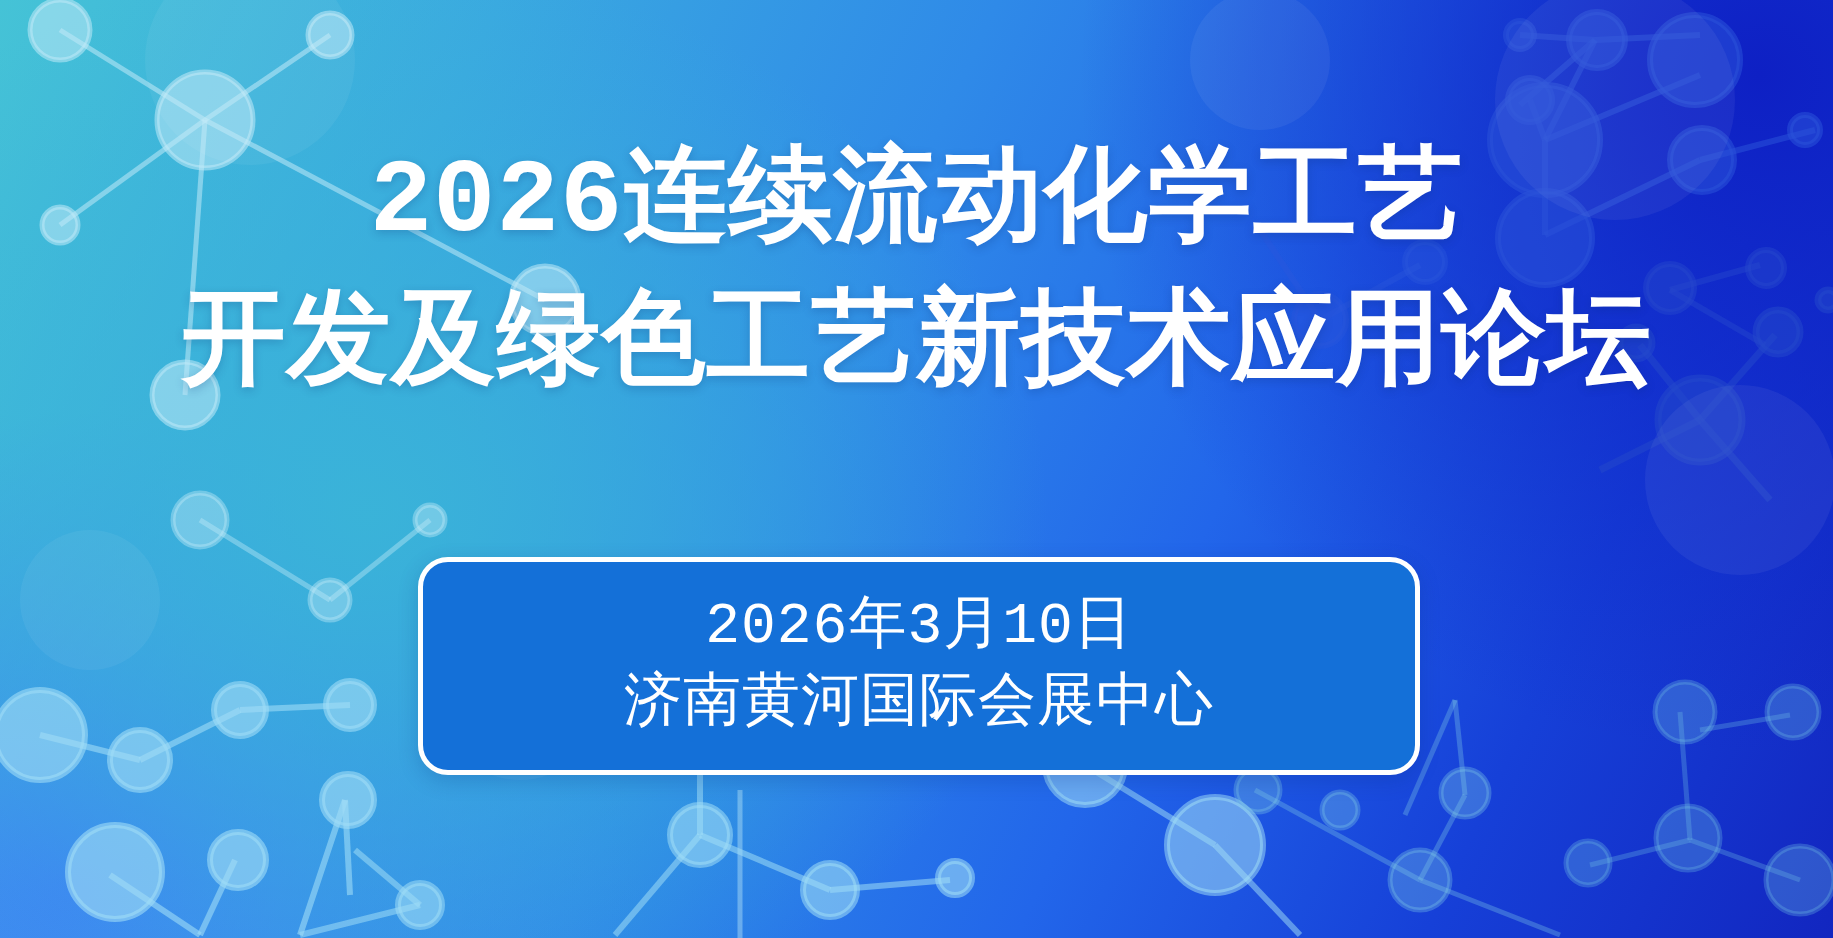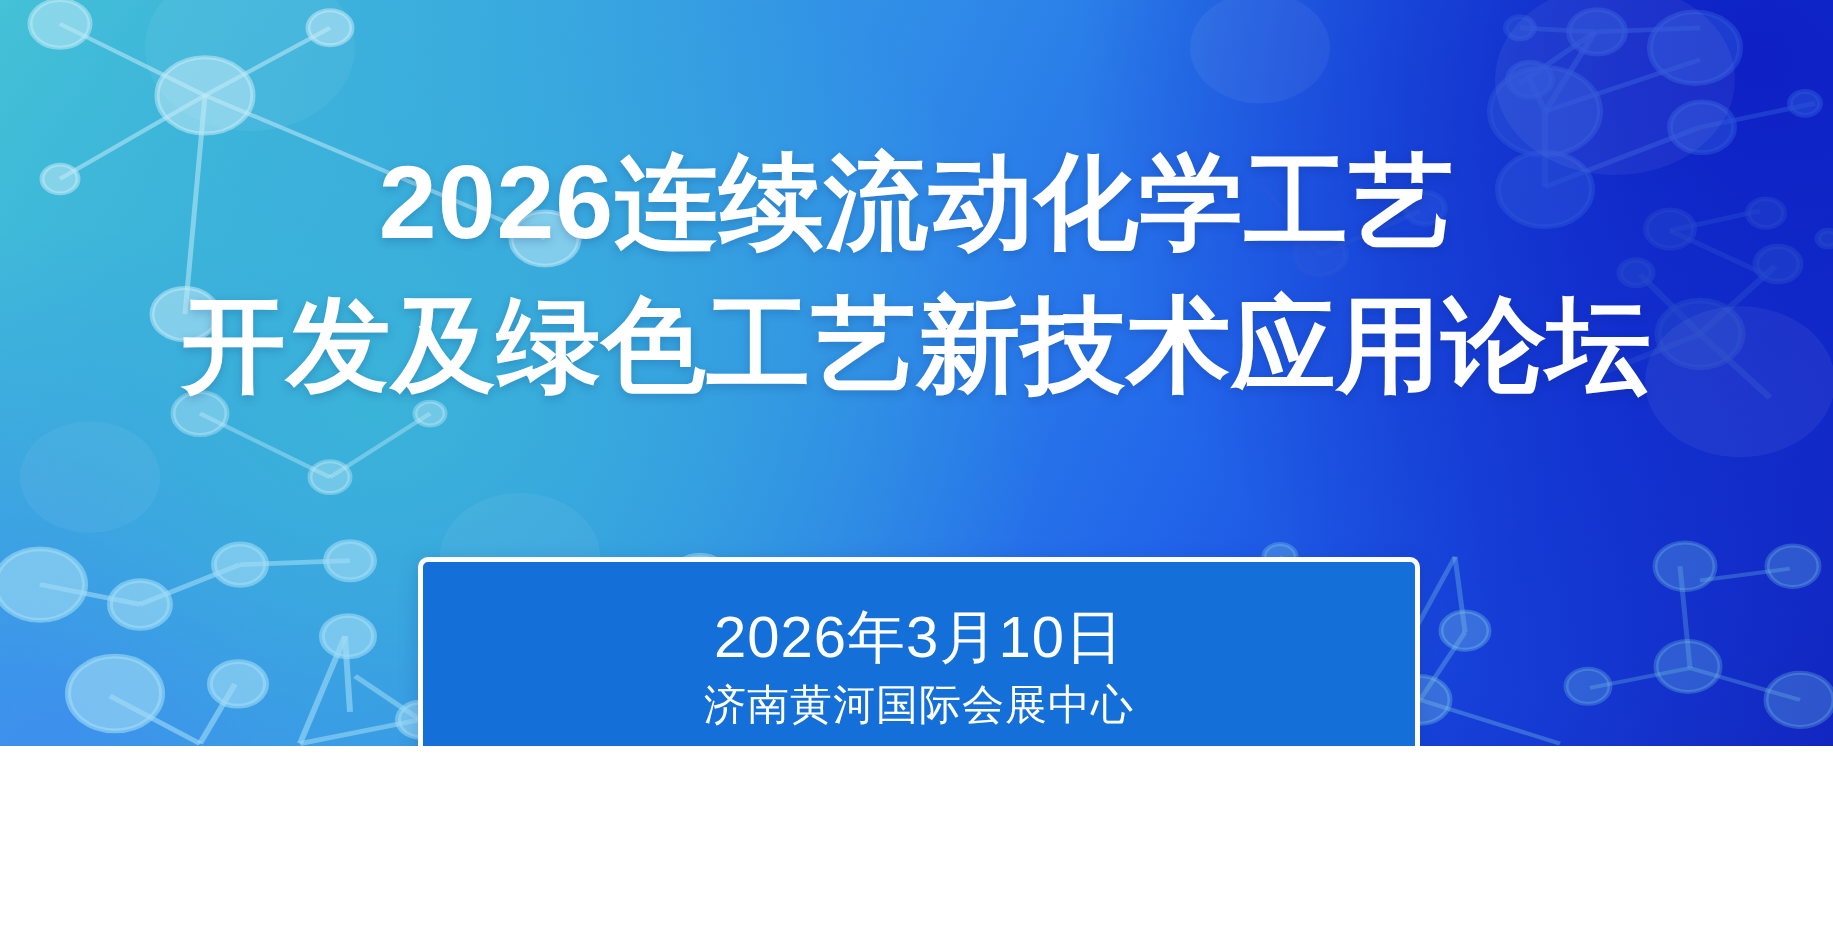--- a/index.html
+++ b/index.html
@@ -4,23 +4,23 @@
 <title>Forum Banner</title>
 <style>
   html, body {
     margin: 0;
     padding: 0;
     background: #ffffff;
   }
   .banner {
     position: relative;
     width: 1833px;
-    height: 746px;
+    height: 938px;
     overflow: hidden;
-    font-family: Liberation Sans, sans-serif;
+    font-family: Liberation Mono, monospace;
     background:
       radial-gradient(ellipse 1100px 900px at 20% 55%, rgba(58,180,216,0.95) 0%, rgba(58,180,216,0.0) 62%),
       radial-gradient(ellipse 950px 800px at 4% 95%, rgba(62,128,246,0.95) 0%, rgba(62,128,246,0.0) 60%),
       radial-gradient(ellipse 1000px 1000px at 96% 8%, rgba(14,32,196,1) 0%, rgba(14,32,196,0.0) 68%),
       linear-gradient(115deg, #45c3d6 0%, #3aa9e0 22%, #2f8ae8 44%, #2266ea 64%, #1640d8 82%, #1226c0 100%);
   }
   .bg-net {
     position: absolute;
     inset: 0;
     width: 100%;
@@ -47,37 +47,37 @@
 
   .info-box {
     position: absolute;
     left: 418px;
     top: 557px;
     width: 1002px;
     height: 218px;
     box-sizing: border-box;
     background: #1470d8;
     border: 5px solid #ffffff;
-    border-radius: 10px;
+    border-radius: 30px;
     display: flex;
     flex-direction: column;
     align-items: center;
     justify-content: center;
     box-shadow: 0 6px 20px rgba(10,50,130,0.22);
   }
   .info-line {
     color: #ffffff;
     font-weight: normal;
     line-height: 1.22;
     white-space: nowrap;
     font-size: 58px;
     letter-spacing: 1px;
   }
   .info-line-date { margin-bottom: 6px; }
-  .info-line-venue { font-size: 42px; }
+  .info-line-venue { font-size: 58px; }
 </style>
 </head>
 <body>
 
 <div class="banner">
 
   <svg class="bg-net" viewBox="0 0 1833 938" preserveAspectRatio="none" xmlns="http://www.w3.org/2000/svg">
     <defs>
       <g id="dummy"></g>
     </defs>

